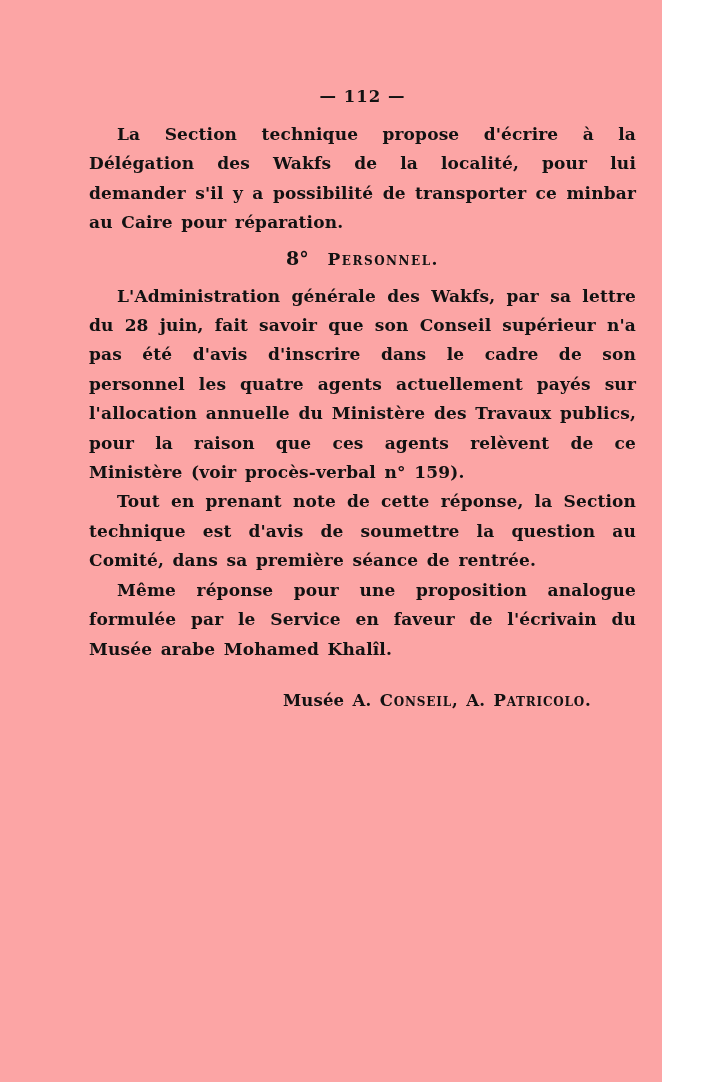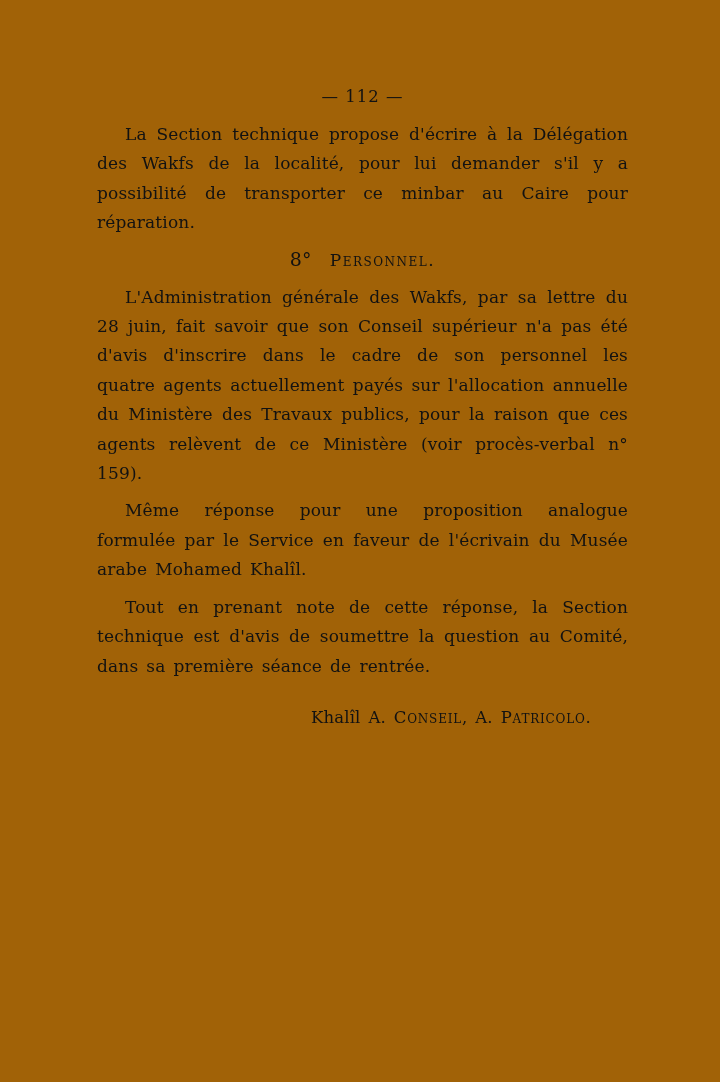--- a/index.html
+++ b/index.html
@@ -2,43 +2,43 @@
 <html lang="fr"><head>
 <meta charset="utf-8">
 <style>
   html, body {
     margin: 0;
     padding: 0;
     background: #ffffff;
   }
   .page {
     position: relative;
-    width: 720px;
+    width: 662px;
     height: 1082px;
-    background: #a16207;
+    background: #fca5a5;
     overflow: hidden;
     font-family: "DejaVu Serif", "Liberation Serif", serif;
     color: #121212;
-    font-weight: 400;
+    font-weight: 700;
   }
   .textblock {
     position: absolute;
     left: 89px;
     top: 86px;
     width: 547px;
   }
   .pagenum {
     text-align: center;
     font-size: 16.5px;
     line-height: 22px;
     margin: 0 0 12px 0;
     letter-spacing: 1px;
   }
   .body-par {
-    margin: 8px;
+    margin: 0;
     font-size: 17px;
     line-height: 29.4px;
     text-align: justify;
     text-indent: 28px;
     letter-spacing: 0.15px;
     word-spacing: 2.5px;
   }
   .section-heading {
     text-align: center;
     margin: 7px 0 10px 0;
@@ -76,22 +76,22 @@
 
     <p class="body-par">La Section technique propose d'écrire à la Délégation des Wakfs de la localité, pour lui demander s'il y a possibilité de transporter ce minbar au Caire pour réparation.</p>
 
     <p class="body-par section-heading">
       <span class="ordinal">8°</span>
       <span class="heading-title">Personnel.</span>
     </p>
 
     <p class="body-par">L'Administration générale des Wakfs, par sa lettre du 28 juin, fait savoir que son Conseil supérieur n'a pas été d'avis d'inscrire dans le cadre de son personnel les quatre agents actuellement payés sur l'allocation annuelle du Ministère des Travaux publics, pour la raison que ces agents relèvent de ce Ministère (voir procès-verbal n° 159).</p>
 
+    <p class="body-par">Tout en prenant note de cette réponse, la Section technique est d'avis de soumettre la question au Comité, dans sa première séance de rentrée.</p>
+
     <p class="body-par">Même réponse pour une proposition analogue formulée par le Service en faveur de l'écrivain du Musée arabe Mohamed Khalîl.</p>
 
-    <p class="body-par">Tout en prenant note de cette réponse, la Section technique est d'avis de soumettre la question au Comité, dans sa première séance de rentrée.</p>
-
     <p class="body-par signature">
-      <span>Khalîl A. </span><span class="smallcaps">Conseil</span><span>, A. </span><span class="smallcaps">Patricolo</span><span>.</span>
+      <span>Musée A. </span><span class="smallcaps">Conseil</span><span>, A. </span><span class="smallcaps">Patricolo</span><span>.</span>
     </p>
 
   </div>
 </div>
 
 </body></html>

